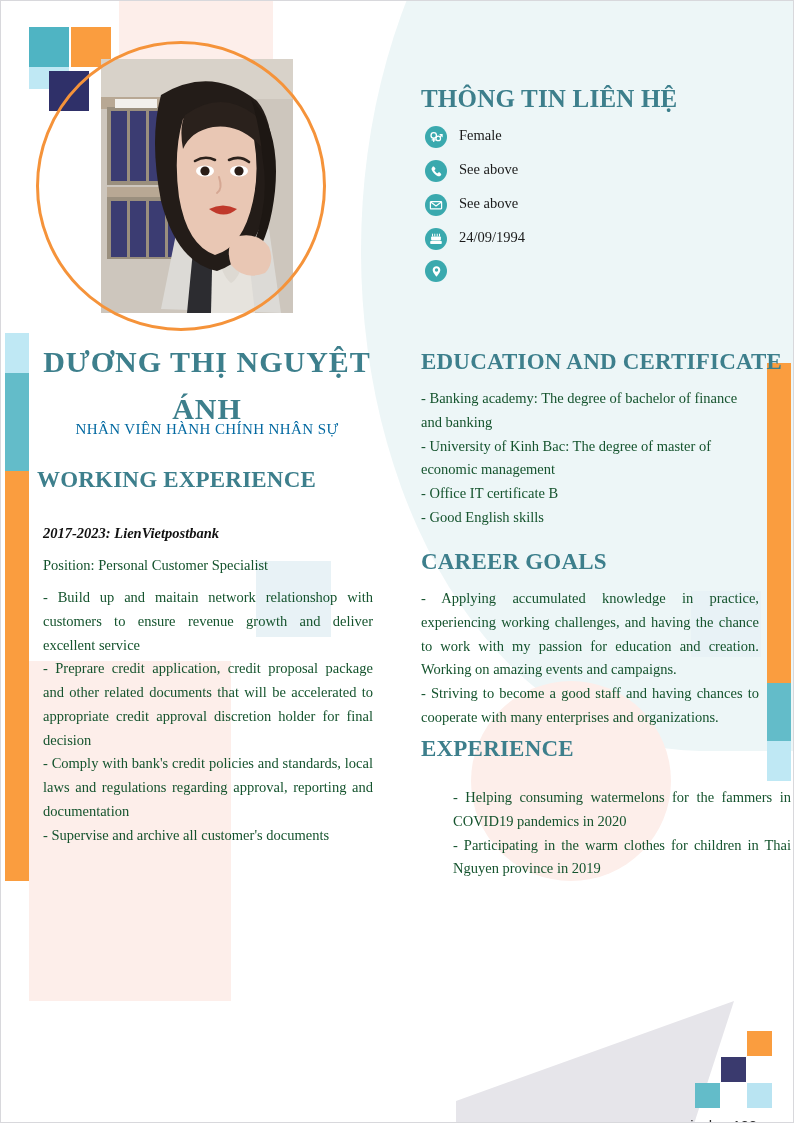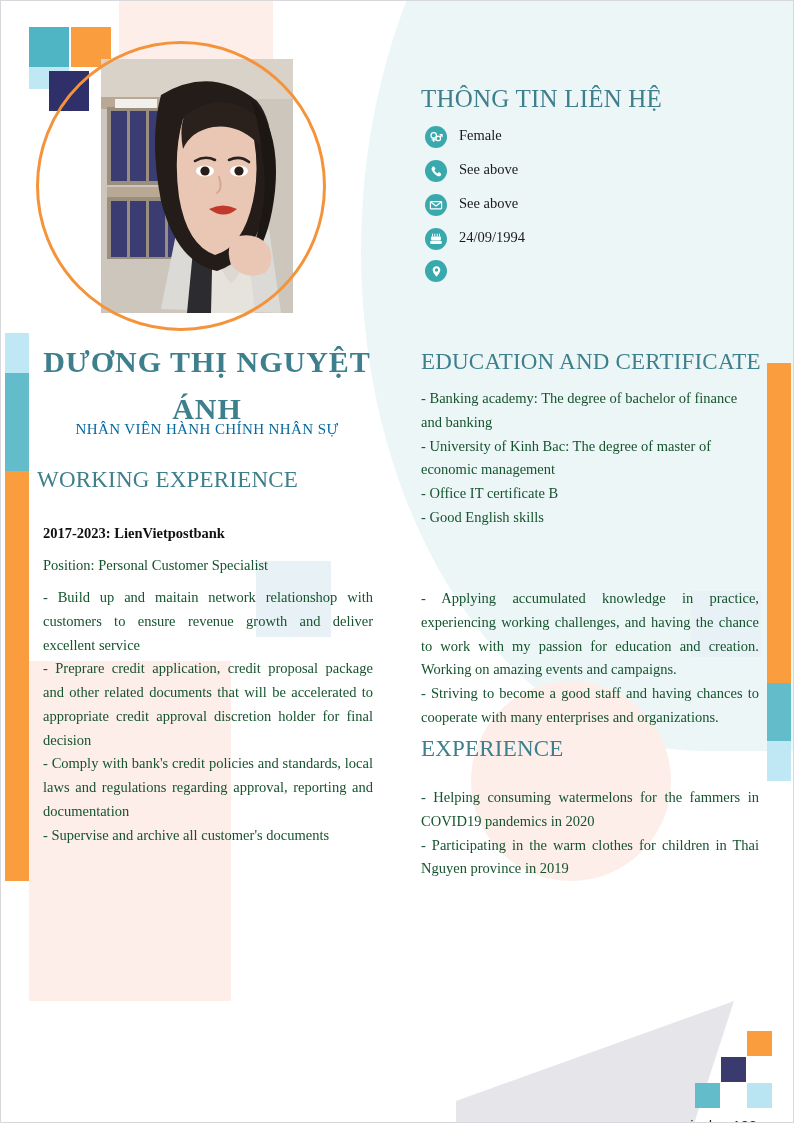--- a/index.html
+++ b/index.html
@@ -106,21 +106,21 @@
     position: absolute;
     left: 14px; top: 420px; width: 384px;
     text-align: center;
     font-size: 15px;
     letter-spacing: 0.4px;
     color: #0369a1;
   }
 
   .sec-head {
     position: absolute;
-    font-weight: normal;
+    font-weight: bold;
     color: #3d7f8c;
     font-size: 23px;
     letter-spacing: 0.2px;
   }
   .sec-head.contact { left: 420px; top: 84px; font-size: 25px; }
   .sec-head.working { left: 36px;  top: 466px; }
   .sec-head.edu     { left: 420px; top: 348px; }
   .sec-head.career  { left: 420px; top: 548px; }
   .sec-head.activ   { left: 420px; top: 735px; }
 
@@ -131,20 +131,21 @@
     line-height: 1.64;
   }
   .just { text-align: justify; }
 
   .exp-company {
     position: absolute;
     left: 42px; top: 524px;
     font-size: 14.5px;
     font-weight: bold;
     color: #111;
+    font-style: italic;
   }
   .exp-position { left: 42px; top: 553px; width: 330px; }
   .exp-bullets  { left: 42px; top: 585px; width: 330px; }
 
   .edu-text    { left: 420px; top: 386px; width: 330px; }
   .career-text { left: 420px; top: 586px; width: 338px; }
   .activ-text  { left: 420px; top: 785px; width: 338px; }
 
   
   .contact-list { position: absolute; left: 424px; top: 124px; width: 330px; }
@@ -325,25 +326,26 @@
 - Preprare credit application, credit proposal package and other related documents that will be accelerated to appropriate credit approval discretion holder for final decision
 - Comply with bank's credit policies and standards, local laws and regulations regarding approval, reporting and documentation
 - Supervise and archive all customer's documents</div>
 
   <div class="sec-head edu">EDUCATION AND CERTIFICATE</div>
   <div class="body-text edu-text" style="white-space: pre-line;">- Banking academy: The degree of bachelor of finance and banking
 - University of Kinh Bac: The degree of master of economic management
 - Office IT certificate B
 - Good English skills</div>
 
+  <div class="sec-head career">CAREER GOALS</div>
   <div class="body-text career-text just" style="white-space: pre-line;">- Applying accumulated knowledge in practice, experiencing working challenges, and having the chance to work with my passion for education and creation. Working on amazing  events and campaigns.
 - Striving to become a good staff and having chances to cooperate with many enterprises and organizations.</div>
 
   <div class="sec-head activ">EXPERIENCE</div>
-  <div class="body-text activ-text just" style="white-space: pre-line;">- Helping consuming watermelons for the fammers in COVID19 pandemics in 2020
+  <div class="body-text activ-text just" style="white-space: pre-line; margin-left: 32px;">- Helping consuming watermelons for the fammers in COVID19 pandemics in 2020
 - Participating in the warm clothes for children in Thai Nguyen province in 2019</div>
 
   <div class="logo">
     <div class="logo-squares">
       <div class="lsq lsq-orange"></div>
       <div class="lsq lsq-navy"></div>
       <div class="lsq lsq-teal"></div>
       <div class="lsq lsq-lightblue"></div>
     </div>
     <div class="logo-text">vieclam123.vn</div>

